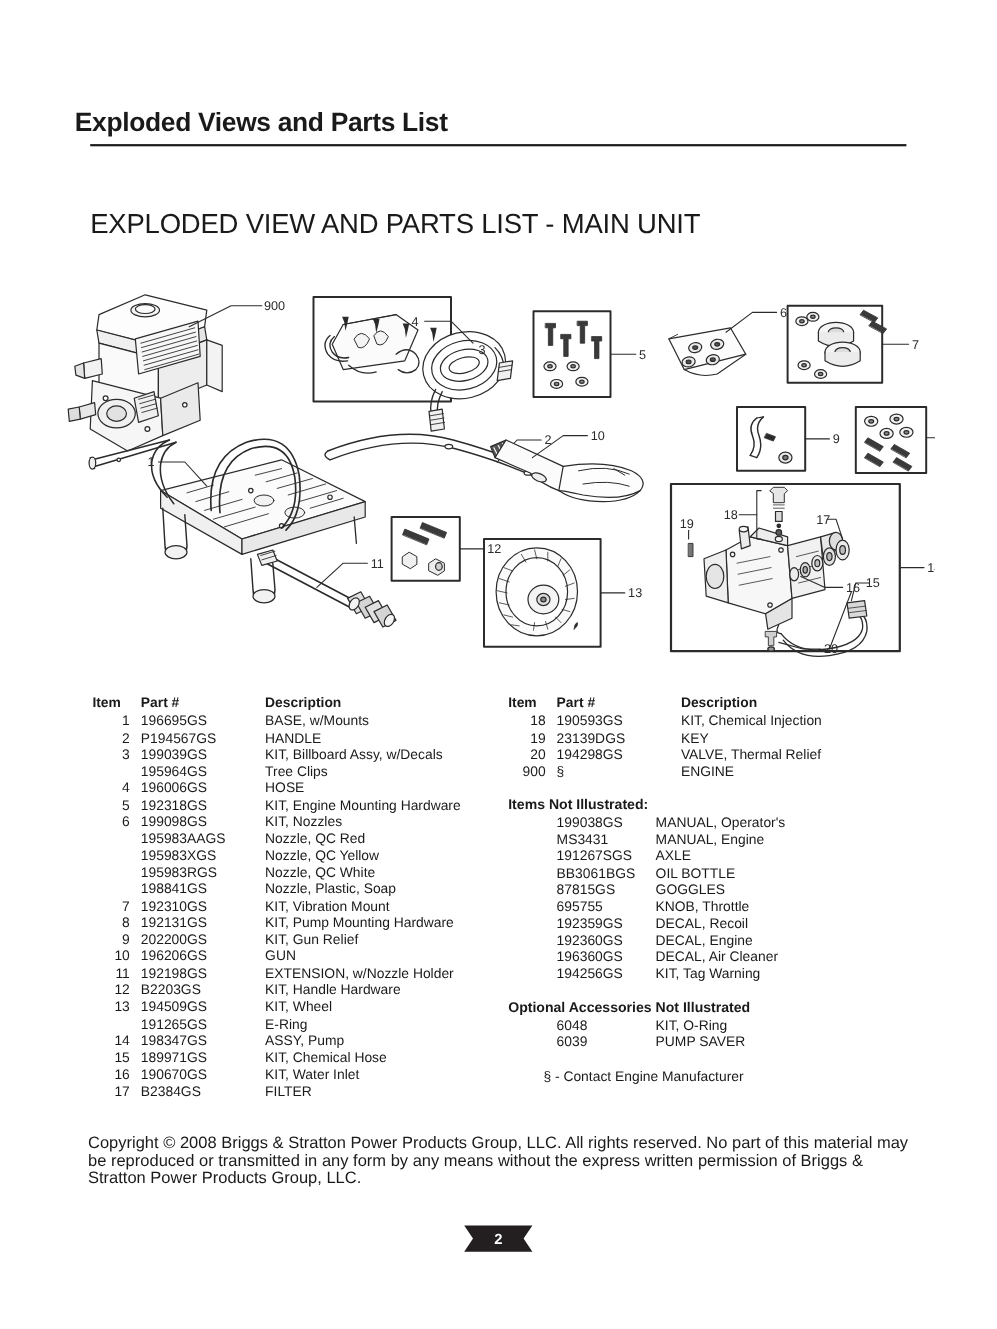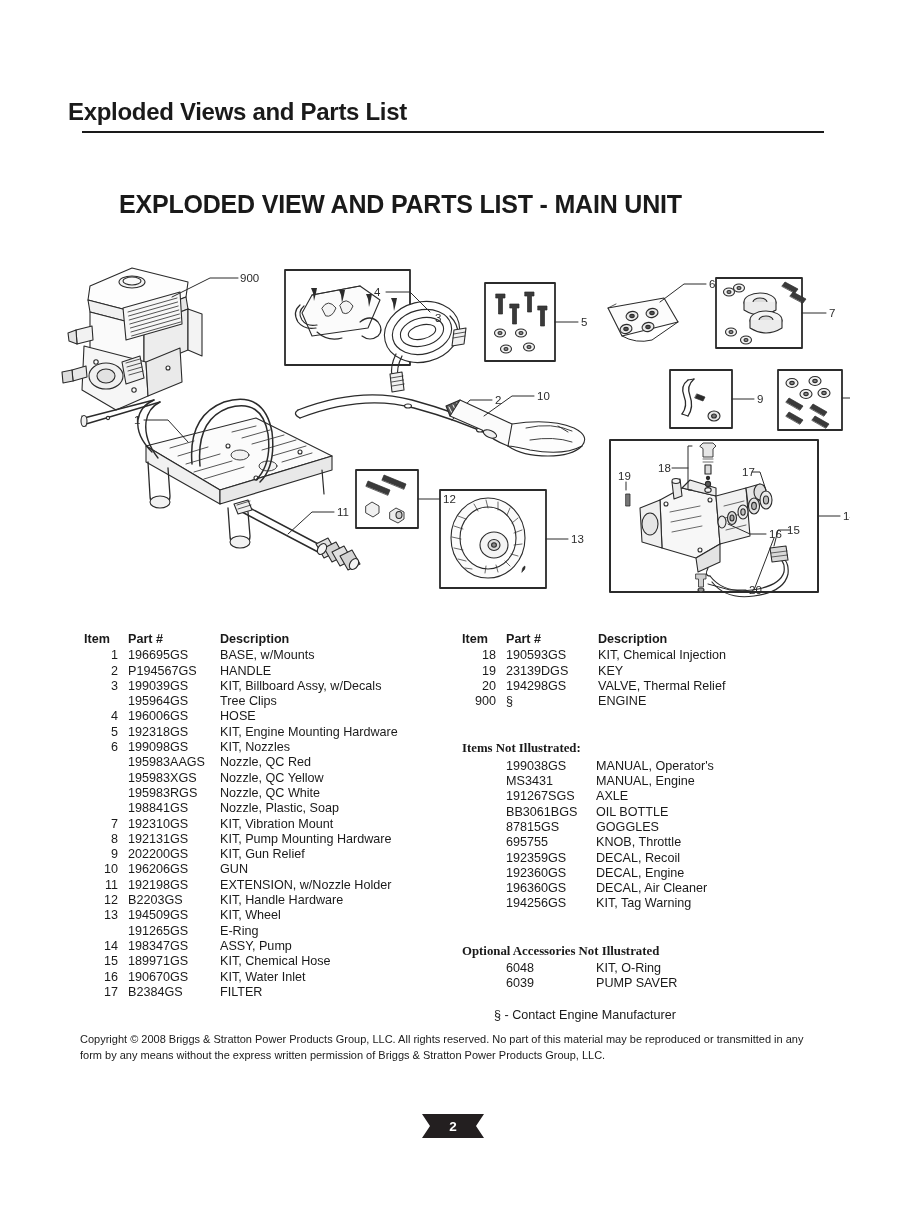--- a/index.html
+++ b/index.html
@@ -18,66 +18,65 @@
     position:absolute; left:68px; top:98px; width:742px;
     font-size:24px; font-weight:bold; letter-spacing:-0.3px;
     color:#1a1a1a;
   }
   .head-rule {
     position:absolute; left:82px; top:131px; width:742px; height:2px;
     background:#1a1a1a;
   }
   .section-title {
     position:absolute; left:82px; top:190px; width:742px;
-    font-size:25px; font-weight:bold; letter-spacing:-0.2px;
+    font-size:25px; font-weight:normal; letter-spacing:-0.2px;
     color:#1a1a1a;
-    margin-left:37px;
   }
 
   
   .diagram { position:absolute; left:60px; top:250px; width:790px; height:360px; }
   .diagram svg { display:block; }
 
   
   .parts-col { position:absolute; font-size:12.6px; line-height:15.3px; }
   .col-left  { left:84px;  top:632px; width:350px; }
   .col-right { left:462px; top:632px; width:360px; }
 
   table.parts { border-collapse:collapse; width:100%; }
   table.parts th, table.parts td {
     padding:0; margin:0; text-align:left; vertical-align:top;
     font-size:12.6px; line-height:15.3px; font-weight:normal;
     white-space:nowrap;
   }
   table.parts th { font-weight:bold; padding-bottom:1px; }
   .c-item { width:34px; text-align:right !important; padding-right:10px !important; }
   .c-item-h { width:34px; text-align:left !important; padding-right:10px !important; }
-  .c-part { width:92px; }
+  .c-part { width:113px; }
   .c-desc { width:auto; }
 
   .sub-head {
-    font-size:12.8px; font-weight:bold; margin-top:32px; margin-bottom:2px;font-family:Liberation Serif, serif;
+    font-size:12.8px; font-weight:bold; margin-top:14px; margin-bottom:2px;
   }
   .ni-table { border-collapse:collapse; }
   .ni-table td {
     padding:0; font-size:12.6px; line-height:15.3px; vertical-align:top;
     white-space:nowrap;
   }
   .ni-pad   { width:44px; }
   .ni-part  { width:90px; }
   .oa-pad   { width:44px; }
   .oa-part  { width:90px; }
   .oa-desc  { padding-left:14px;margin-top:10px; }
 
   .footnote { margin-top:16px; font-size:12.6px; line-height:15.3px;margin-left:32px; }
 
   
   .copyright {
     position:absolute; left:80px; top:1032px; width:748px;
-    font-size:11px; line-height:15.6px; color:#1a1a1a;
+    font-size:15px; line-height:15.6px; color:#1a1a1a;
   }
 
   
   .page-badge {
     position:absolute; left:414px; top:1112px;
     width:78px; height:28px;
   }
   .page-badge .num {
     position:absolute; left:0; top:0; width:78px; height:28px;
     display:flex; align-items:center; justify-content:center;

